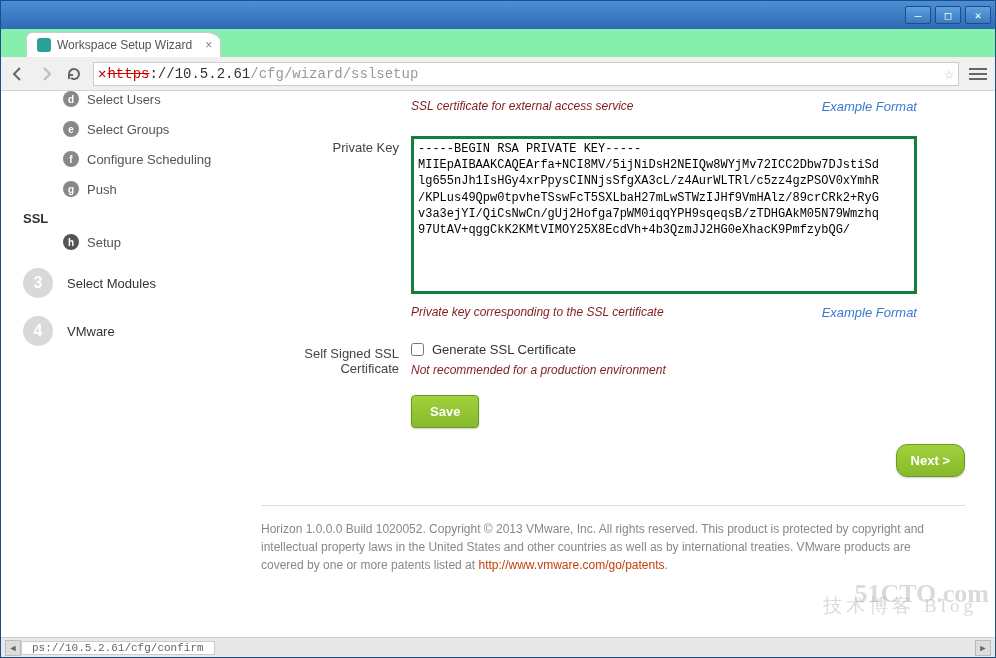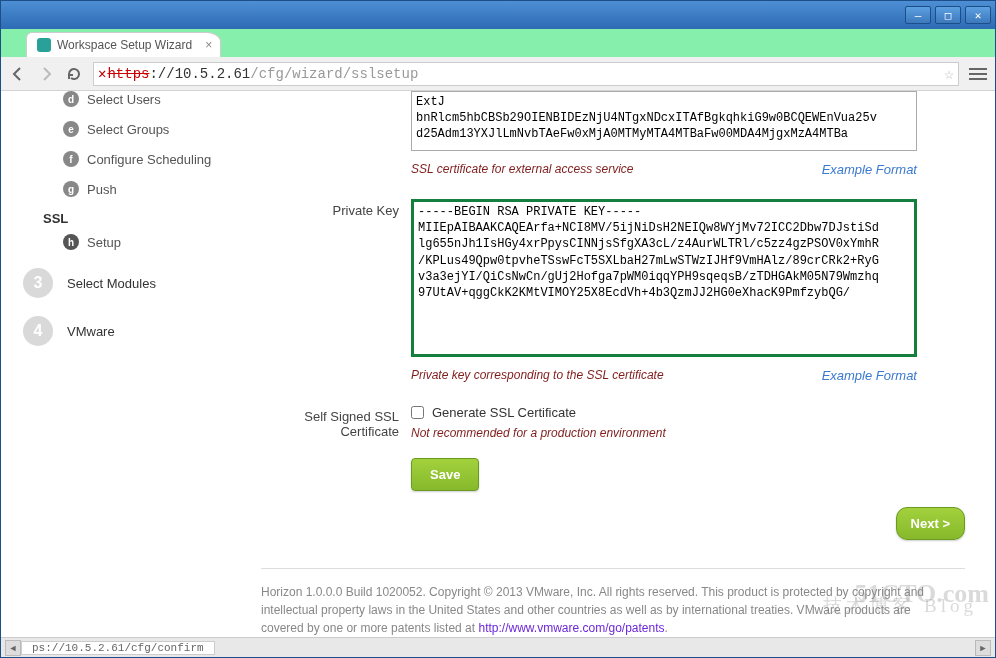--- a/index.html
+++ b/index.html
@@ -38,21 +38,21 @@
   .hint-row { display: flex; justify-content: space-between; width: 506px; margin-top: 8px; margin-bottom: 14px; }
   .hint { font-style: italic; color: #7f1d1d; font-size: 12px; }
   .example-link { color: #3a79d0; font-style: italic; font-size: 13px; text-align: center; }
   .checkbox-row { display: flex; align-items: center; gap: 8px; }
   input[type=checkbox] { width: 13px; height: 13px; }
   .btn { display: inline-block; padding: 8px 18px; border-radius: 4px; color: #fff; font-size: 13px; border: 1px solid #6a9a1f; background: linear-gradient(#a3d13d, #86b92b); cursor: pointer; font-weight: bold; box-shadow: 0 1px 2px rgba(0,0,0,0.2); }
   .next-btn { padding: 8px 14px; border-radius: 11px; }
   .next-holder { text-align: right; margin-top: 16px; }
   .footer-hr { border: none; border-top: 1px solid #ddd; margin: 28px 0 14px; }
   .footer { font-size: 12px; color: #888; line-height: 1.5; padding-right: 10px; }
-  .footer a { color: #6d28d9; text-decoration: none; }
+  .footer a { color: #c2410c; text-decoration: none; }
   .statusbar { position: absolute; bottom: 0; left: 0; right: 0; height: 20px; background: #e8e8e8; border-top: 1px solid #ccc; display: flex; align-items: center; padding: 0 4px; font-size: 11px; color: #666; }
   .status-url { font-family: "Courier New", monospace; background: #fff; border: 1px solid #ccc; padding: 0 10px; }
   .sb-arrow { width: 16px; height: 16px; background: #ddd; border: 1px solid #bbb; display: flex; align-items: center; justify-content: center; font-size: 9px; }
   .sb-right { margin-left: auto; }
   .watermark { position: absolute; right: 6px; bottom: 28px; font-size: 26px; color: rgba(150,150,150,0.35); font-weight: bold; font-family: Liberation Serif, serif; pointer-events: none; }
   .watermark-sub { position: absolute; right: 18px; bottom: 18px; font-size: 19px; color: rgba(150,150,150,0.35); font-family: "SimSun", serif; pointer-events: none; letter-spacing: 4px; }
 </style>
 </head>
 <body>
 
@@ -115,44 +115,41 @@
         </div>
         <div class="step-item">
           <span class="step-bullet">f</span>
           <span>Configure Scheduling</span>
         </div>
         <div class="step-item">
           <span class="step-bullet">g</span>
           <span>Push</span>
         </div>
       </div>
-      <div class="step-heading" style="margin-left:20px">SSL</div>
+      <div class="step-heading" style="">SSL</div>
       <div class="sub-bullets">
         <div class="step-item">
           <span class="step-bullet" style="background:#555">h</span>
           <span>Setup</span>
         </div>
       </div>
       <div class="big-step">
         <span class="big-circle">3</span>
         <span>Select Modules</span>
       </div>
       <div class="big-step">
         <span class="big-circle">4</span>
         <span>VMware</span>
       </div>
     </div>
 
     <div class="main">
       <div class="form-row">
         <div class="form-label"></div>
         <div class="form-body">
-          <textarea class="cert" style="">ExtJ
-bnRlcm5hbCBSb29OIENBIDEzNjU4NTgxNDcxITAfBgkqhkiG9w0BCQEWEnVua25v
-d25Adm13YXJlLmNvbTAeFw0xMjA0MTMyMTA4MTBaFw00MDA4MjgxMzA4MTBa</textarea>
           <div class="hint-row">
             <span class="hint">SSL certificate for external access service</span>
             <a class="example-link">Example Format</a>
           </div>
         </div>
       </div>
 
       <div class="form-row">
         <div class="form-label">Private Key</div>
         <div class="form-body">

